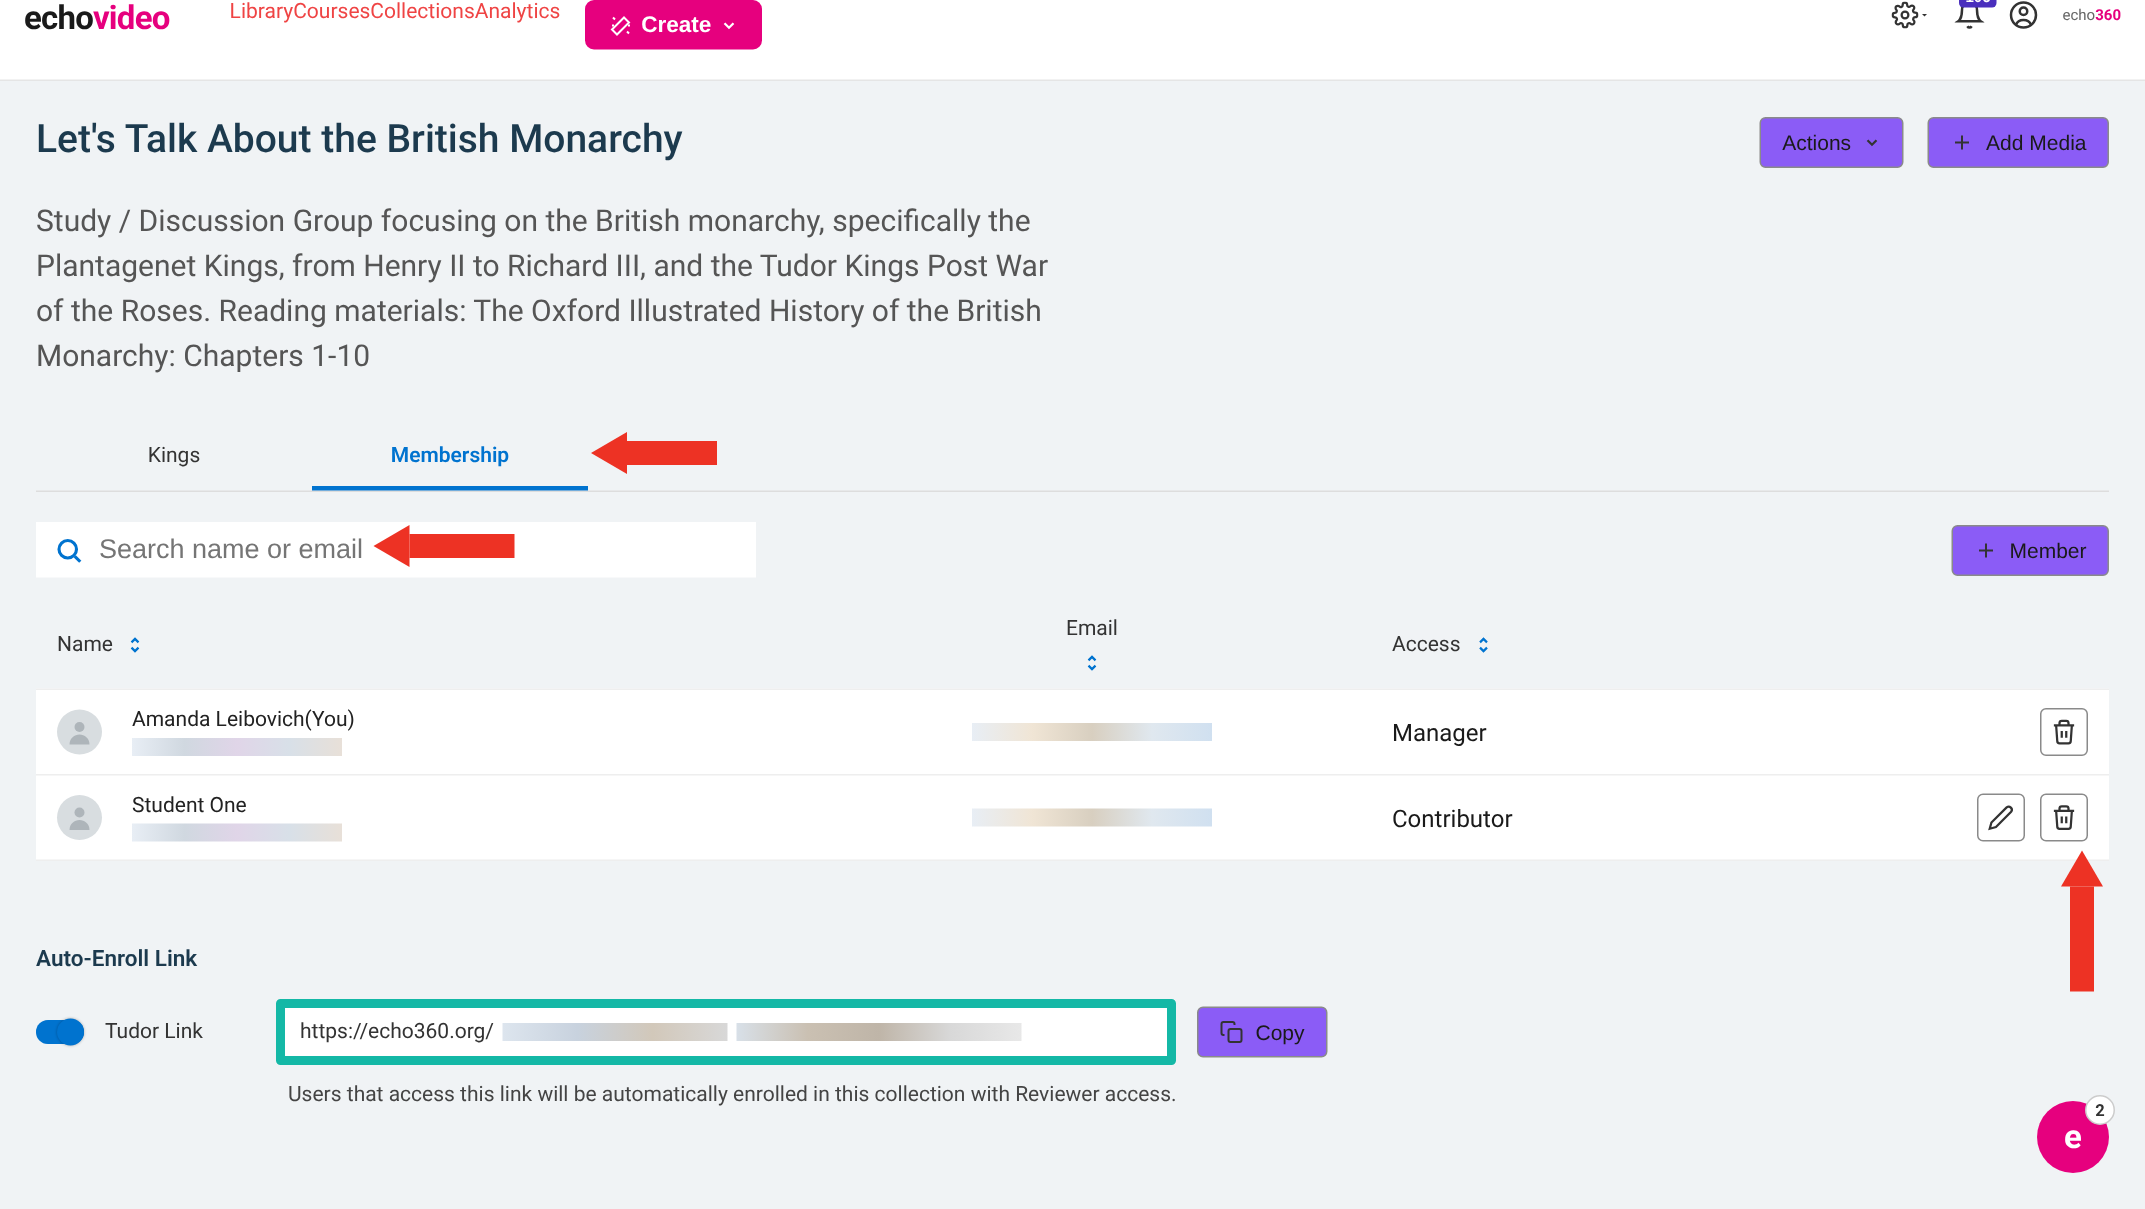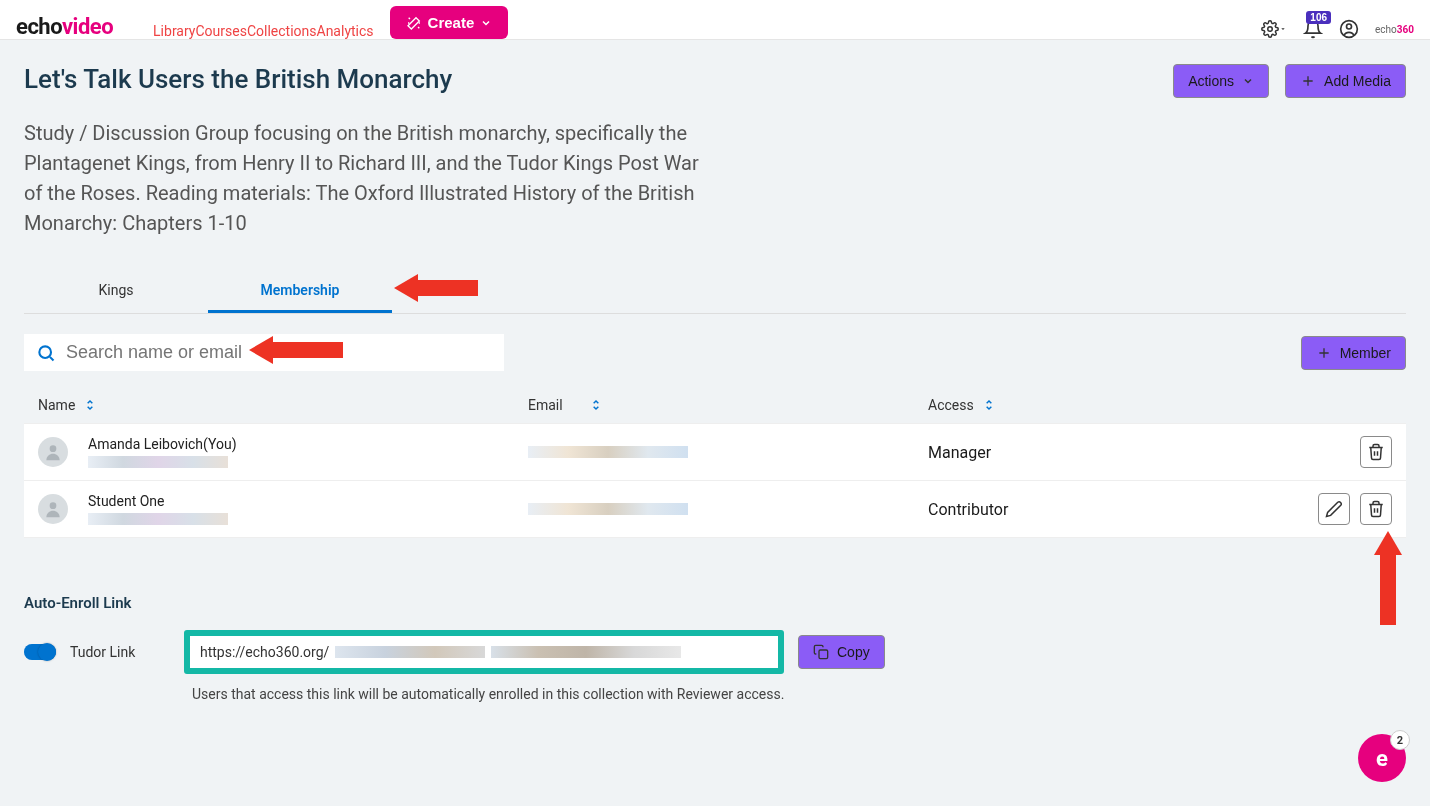--- a/index.html
+++ b/index.html
@@ -1,17 +1,17 @@
 <!DOCTYPE html>
 <html><head>
 <meta charset="utf-8">
 <style>
 * { box-sizing: border-box; margin: 0; padding: 0; }
 body { font-family: -apple-system, BlinkMacSystemFont, "Segoe UI", Roboto, Arial, sans-serif; background: #f0f3f5; color: #1a1a1a; width: 1430px; }
-.topbar { background: #fff; height: 40px; display: flex; align-items: flex-end; padding: 0 16px; border-bottom: 1px solid #e5e5e5; }
+.topbar { background: #fff; height: 54px; display: flex; align-items: flex-start; padding: 0 16px; border-bottom: 1px solid #e5e5e5; }
 .logo { font-size: 22px; font-weight: 700; letter-spacing: -0.5px; }
 .logo-echo { color: #1a1a1a; }
 .logo-video { color: #e6007e; }
 .topnav { display: flex; margin-left: 40px; font-size: 14px; color: #ef4444; }
 .topnav span { cursor: pointer; }
 .create-btn { margin-left: 16px; background: #e6007e; color: #fff; border: none; border-radius: 6px; padding: 8px 16px; font-size: 15px; font-weight: 600; display: inline-flex; align-items: center; gap: 6px; cursor: pointer; }
 .topbar-right { margin-left: auto; display: flex; align-items: center; gap: 16px; }
 .icon-btn { background: none; border: none; cursor: pointer; display: inline-flex; align-items: center; justify-content: center; color: #333; position: relative; }
 .badge-count { position: absolute; top: -8px; right: -8px; background: #4a2fbd; color: #fff; font-size: 10px; padding: 1px 4px; border-radius: 3px; font-weight: 600; }
 .small-logo { font-size: 10px; color: #666; }
@@ -28,21 +28,21 @@
 .tab.active { color: #0073cf; font-weight: 600; border-bottom: 3px solid #0073cf; }
 
 .toolbar { margin-top: 20px; display: flex; align-items: center; }
 .search-wrap { background: #fff; display: flex; align-items: center; padding: 8px 12px; width: 480px; gap: 10px; }
 .search-wrap input { border: none; outline: none; font-size: 18px; flex: 1; }
 .toolbar-right { margin-left: auto; }
 
 .table { margin-top: 16px; }
 .thead { display: flex; padding: 10px 14px; font-size: 14px; color: #333; }
 .col-name { width: 490px; display: flex; align-items: center; gap: 8px; }
-.col-email { width: 400px; display: flex; align-items: center; gap: 26px; }
+.col-email { width: 400px; display: flex; align-items: center; gap: 8px; flex-direction: column; }
 .col-access { width: 300px; display: flex; align-items: center; gap: 8px; }
 .col-actions { flex: 1; display: flex; justify-content: flex-end; gap: 10px; }
 .sort-icon { color: #0073cf; }
 
 .trow { background: #fff; border-top: 1px solid #eee; padding: 12px 14px; display: flex; align-items: center; }
 .trow:last-child { border-bottom: 1px solid #eee; }
 .avatar { width: 30px; height: 30px; border-radius: 50%; background: #d8dde0; display: inline-flex; align-items: center; justify-content: center; margin-right: 12px; }
 .member-name { font-size: 14px; color: #222; }
 .redact { margin-top: 4px; height: 12px; width: 140px; background: linear-gradient(90deg,#e8eef5,#d0d8e0,#e0d5e8,#d8e0e8,#e8e0d8); }
 .redact2 { height: 12px; width: 160px; background: linear-gradient(90deg,#e8eef5,#f0e5d5,#d8cfc0,#e0e8ef,#d0e0f0); }
@@ -112,21 +112,21 @@
           <circle cx="12" cy="9" r="3"></circle>
           <path d="M6 20c1-3 4-4 6-4s5 1 6 4"></path>
         </svg>
     </button>
     <span class="small-logo">echo<b>360</b></span>
   </div>
 </div>
 
 <div class="main">
   <div class="page-header">
-    <h1 class="page-title">Let's Talk Users the British Monarchy</h1>
+    <h1 class="page-title">Let's Talk About the British Monarchy</h1>
     <button class="btn-outline">
       <span>Actions</span>
       <svg width="12" height="12" viewBox="0 0 24 24" fill="none" stroke="#333" stroke-width="3">
           <path d="M6 9l6 6 6-6"></path>
         </svg>
     </button>
     <button class="btn-outline">
       <svg width="16" height="16" viewBox="0 0 24 24" fill="none" stroke="#333" stroke-width="2">
           <path d="M12 5v14M5 12h14"></path>
         </svg>

